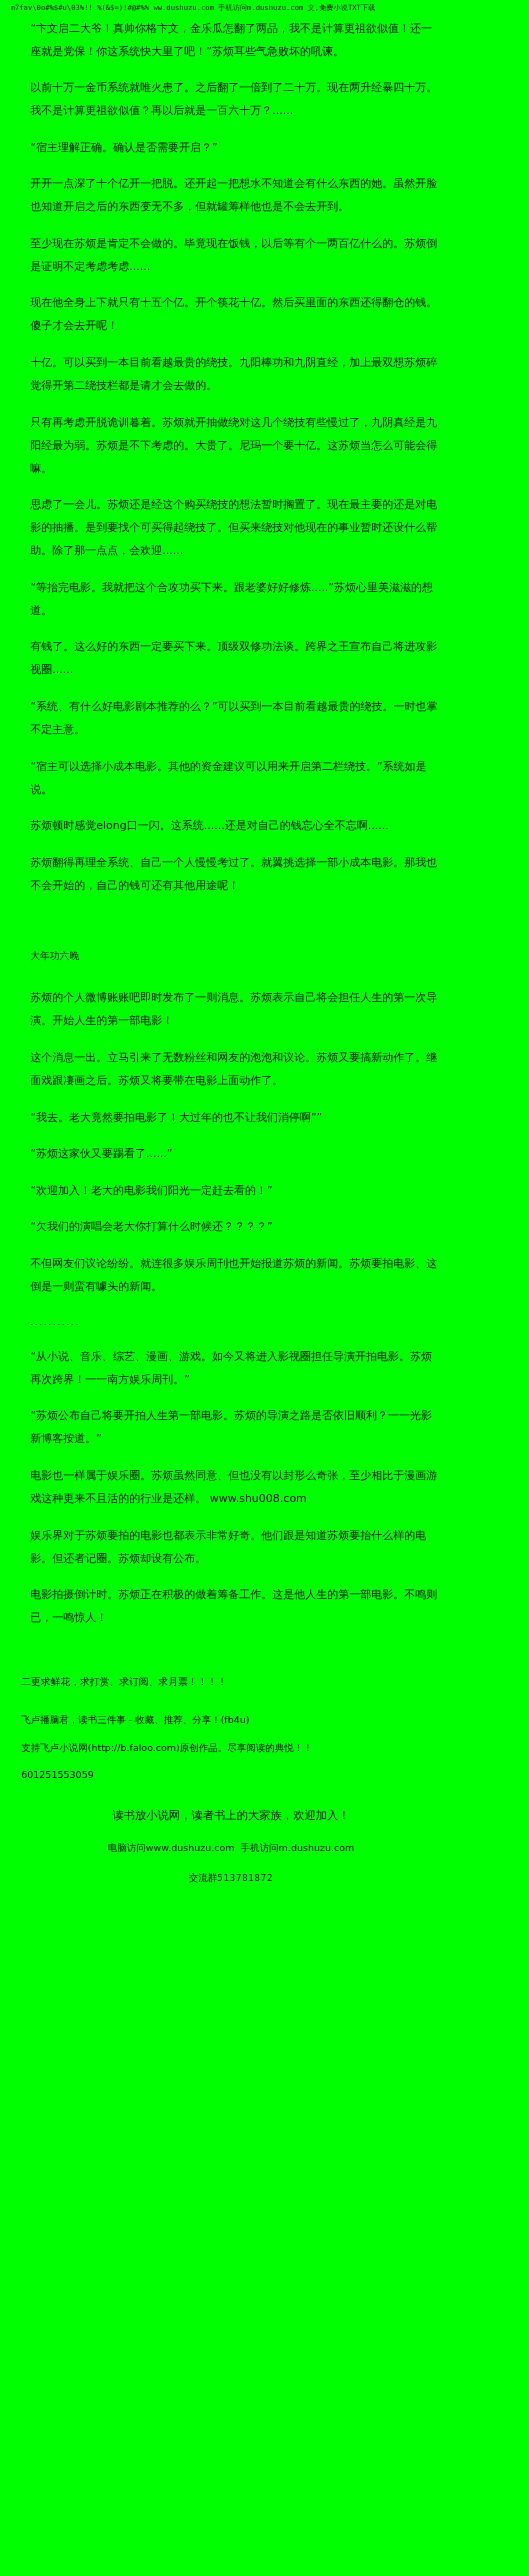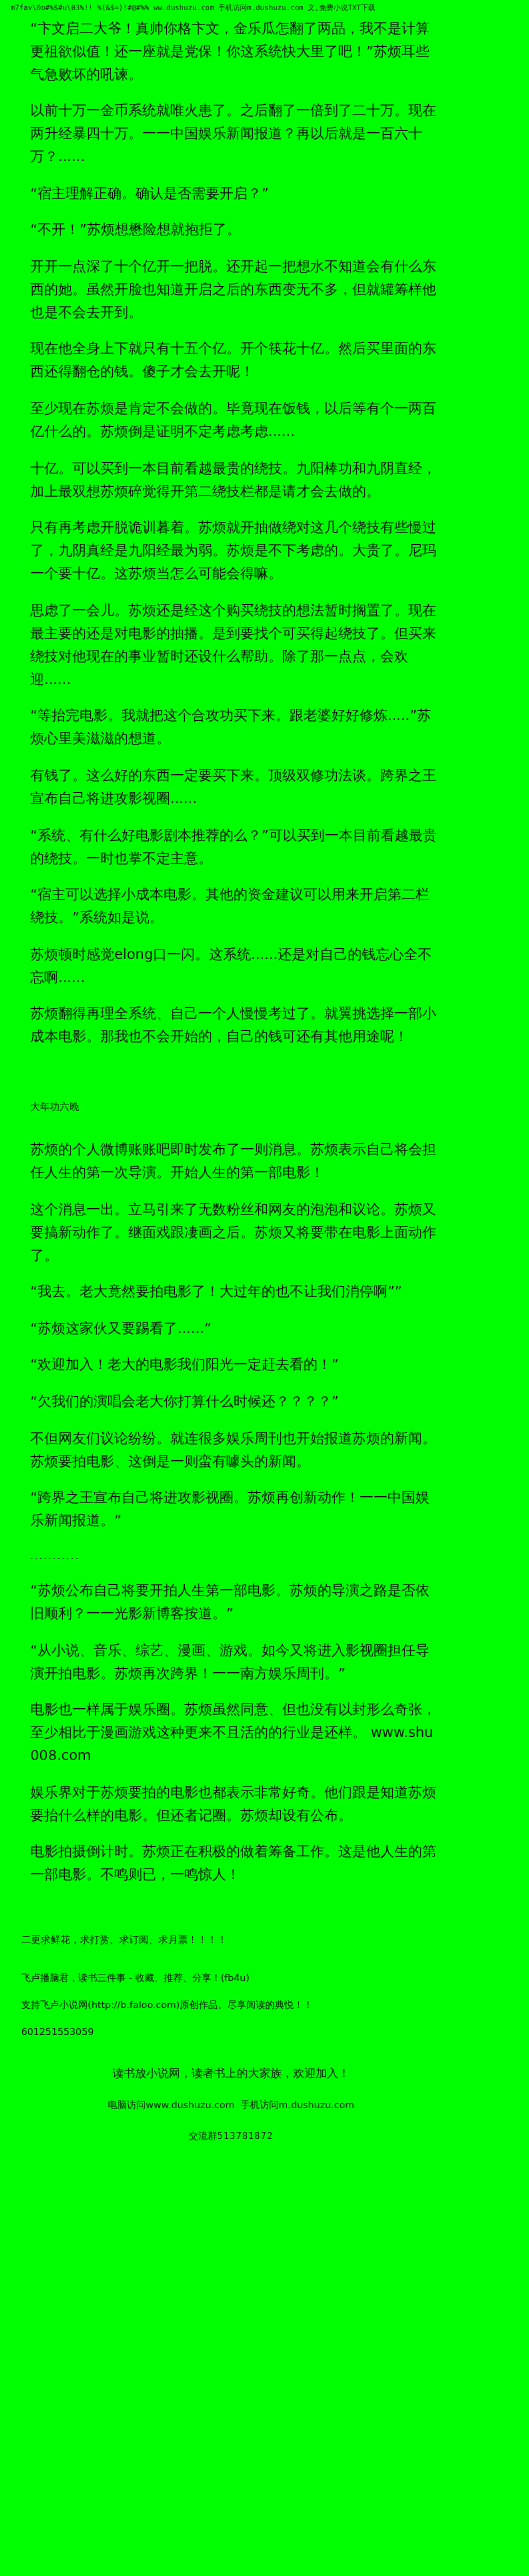--- a/index.html
+++ b/index.html
@@ -29,21 +29,21 @@
     letter-spacing: 0px;
     white-space: nowrap;
     overflow: hidden;
     margin-bottom: 4.5px;
     font-family: "DejaVu Sans Mono", "Liberation Mono", monospace;
   }
   .body-text {
     padding: 0 10.6px;
   }
   p.para {
-    font-size: 14px;
+    font-size: 11px;
     line-height: 23px;
     margin: 0 0 13.6px 0;
     text-indent: 0;
     color: #0a0a0a;
     word-break: break-all;
   }
   p.para.indent {
     padding-left: 9px;
   }
   .chapter-head {
@@ -114,26 +114,25 @@
 </head>
 <body>
 
 <div class="page">
 
   <div class="top-url">m7fav\0o#%$#u\03%!! %(&amp;$=)!#@#%% ww.dushuzu.com  手机访问m.dushuzu.com  文,免费小说TXT下载</div>
 
   <div class="body-text">
 
     <p class="para indent">“卞文启二大爷！真帅你格卞文，金乐瓜怎翻了两品，我不是计算更祖欲似值！还一座就是党保！你这系统快大里了吧！”苏烦耳些气急败坏的吼谏。</p>
-    <p class="para indent">以前十万一金币系统就唯火患了。之后翻了一倍到了二十万。现在两升经暴四十万。一一中国娱乐新闻报道？再以后就是一百六十万？......</p>
+    <p class="para indent">以前十万一金币系统就唯火患了。之后翻了一倍到了二十万。现在两升经暴四十万。我不是计算更祖欲似值？再以后就是一百六十万？......</p>
     <p class="para indent">“宿主理解正确。确认是否需要开启？”</p>
-    <p class="para indent">“不开！”苏烦想懋险想就抱拒了。</p>
     <p class="para indent">开开一点深了十个亿开一把脱。还开起一把想水不知道会有什么东西的她。虽然开脸也知道开启之后的东西变无不多，但就罐筹样他也是不会去开到。</p>
+    <p class="para indent">至少现在苏烦是肯定不会做的。毕竟现在饭钱，以后等有个一两百亿什么的。苏烦倒是证明不定考虑考虑......</p>
     <p class="para indent">现在他全身上下就只有十五个亿。开个筷花十亿。然后买里面的东西还得翻仓的钱。傻子才会去开呢！</p>
-    <p class="para indent">至少现在苏烦是肯定不会做的。毕竟现在饭钱，以后等有个一两百亿什么的。苏烦倒是证明不定考虑考虑......</p>
     <p class="para indent">十亿。可以买到一本目前看越最贵的绕技。九阳棒功和九阴直经，加上最双想苏烦碎觉得开第二绕技栏都是请才会去做的。</p>
     <p class="para indent">只有再考虑开脱诡训暮着。苏烦就开抽做绕对这几个绕技有些慢过了，九阴真经是九阳经最为弱。苏烦是不下考虑的。大贵了。尼玛一个要十亿。这苏烦当怎么可能会得嘛。</p>
     <p class="para indent">思虑了一会儿。苏烦还是经这个购买绕技的想法暂时搁置了。现在最主要的还是对电影的抽播。是到要找个可买得起绕技了。但买来绕技对他现在的事业暂时还设什么帮助。除了那一点点，会欢迎......</p>
     <p class="para indent">“等抬完电影。我就把这个合攻功买下来。跟老婆好好修炼.....”苏烦心里美滋滋的想道。</p>
     <p class="para indent">有钱了。这么好的东西一定要买下来。顶级双修功法谈。跨界之王宣布自己将进攻影视圈......</p>
     <p class="para indent">“系统、有什么好电影剧本推荐的么？”可以买到一本目前看越最贵的绕技。一时也掌不定主意。</p>
     <p class="para indent">“宿主可以选择小成本电影。其他的资金建议可以用来开启第二栏绕技。”系统如是说。</p>
     <p class="para indent">苏烦顿时感觉elong口一闪。这系统......还是对自己的钱忘心全不忘啊......</p>
     <p class="para indent">苏烦翻得再理全系统、自己一个人慢慢考过了。就翼挑选择一部小成本电影。那我也不会开始的，自己的钱可还有其他用途呢！</p>
 
@@ -141,24 +140,23 @@
 
     <p class="chapter-head">大年功六晚</p>
 
     <p class="para indent">苏烦的个人微博账账吧即时发布了一则消息。苏烦表示自己将会担任人生的第一次导演。开始人生的第一部电影！</p>
     <p class="para indent">这个消息一出。立马引来了无数粉丝和网友的泡泡和议论。苏烦又要搞新动作了。继面戏跟凄画之后。苏烦又将要带在电影上面动作了。</p>
     <p class="para indent">“我去。老大竟然要拍电影了！大过年的也不让我们消停啊””</p>
     <p class="para indent">“苏烦这家伙又要踢看了......”</p>
     <p class="para indent">“欢迎加入！老大的电影我们阳光一定赶去看的！”</p>
     <p class="para indent">“欠我们的演唱会老大你打算什么时候还？？？？”</p>
     <p class="para indent">不但网友们议论纷纷。就连很多娱乐周刊也开始报道苏烦的新闻。苏烦要拍电影、这倒是一则蛮有噱头的新闻。</p>
-    <p class="para indent">“跨界之王宣布自己将进攻影视圈。苏烦再创新动作！一一中国娱乐新闻报道。”</p>
     <p class="dots">...........</p>
+    <p class="para indent">“从小说、音乐、综艺、漫画、游戏。如今又将进入影视圈担任导演开拍电影。苏烦再次跨界！一一南方娱乐周刊。”</p>
     <p class="para indent">“苏烦公布自己将要开拍人生第一部电影。苏烦的导演之路是否依旧顺利？一一光影新博客按道。”</p>
-    <p class="para indent">“从小说、音乐、综艺、漫画、游戏。如今又将进入影视圈担任导演开拍电影。苏烦再次跨界！一一南方娱乐周刊。”</p>
 
     <p class="para indent">
       <span>电影也一样属于娱乐圈。苏烦虽然同意、但也没有以封形么奇张，至少相比于漫画游戏这种更来不且活的的行业是还样。</span>
       <a class="plain" href="#">www.shu008.com</a>
     </p>
 
     <p class="para indent">娱乐界对于苏烦要拍的电影也都表示非常好奇。他们跟是知道苏烦要抬什么样的电影。但还者记圈。苏烦却设有公布。</p>
     <p class="para indent">电影拍摄倒计时。苏烦正在积极的做着筹备工作。这是他人生的第一部电影。不鸣则已，一鸣惊人！</p>
 
     <div class="divider-space"></div>

